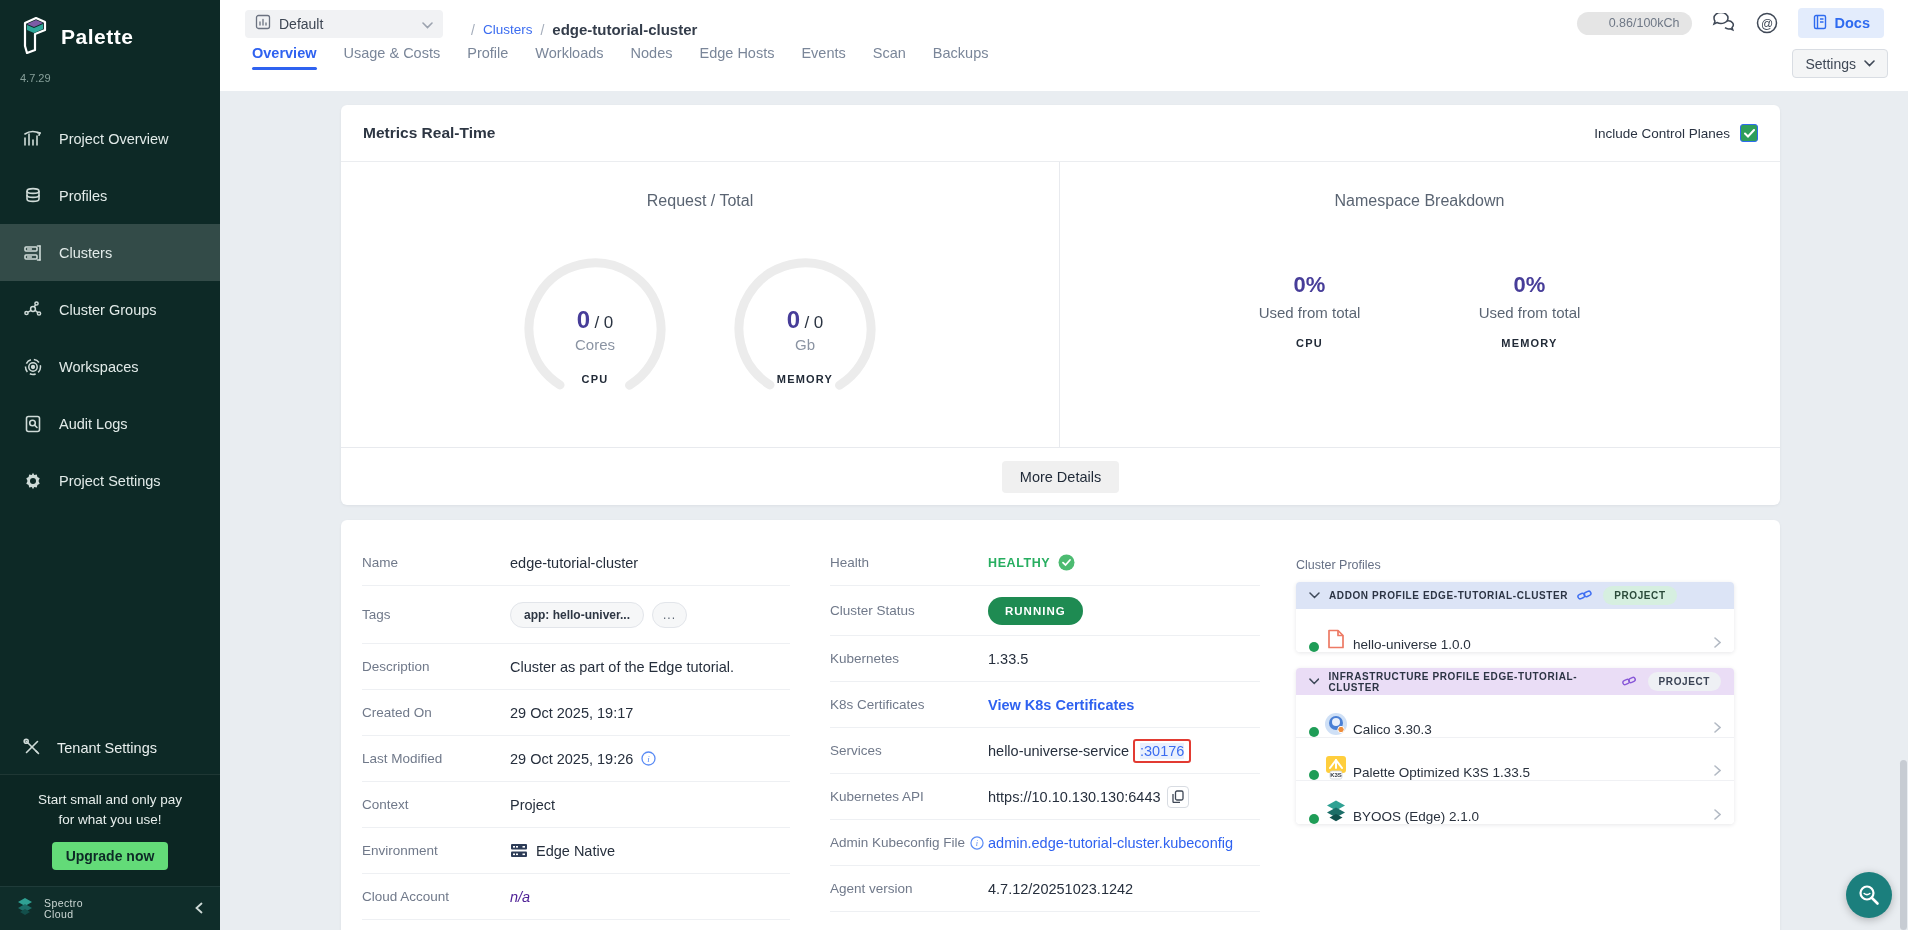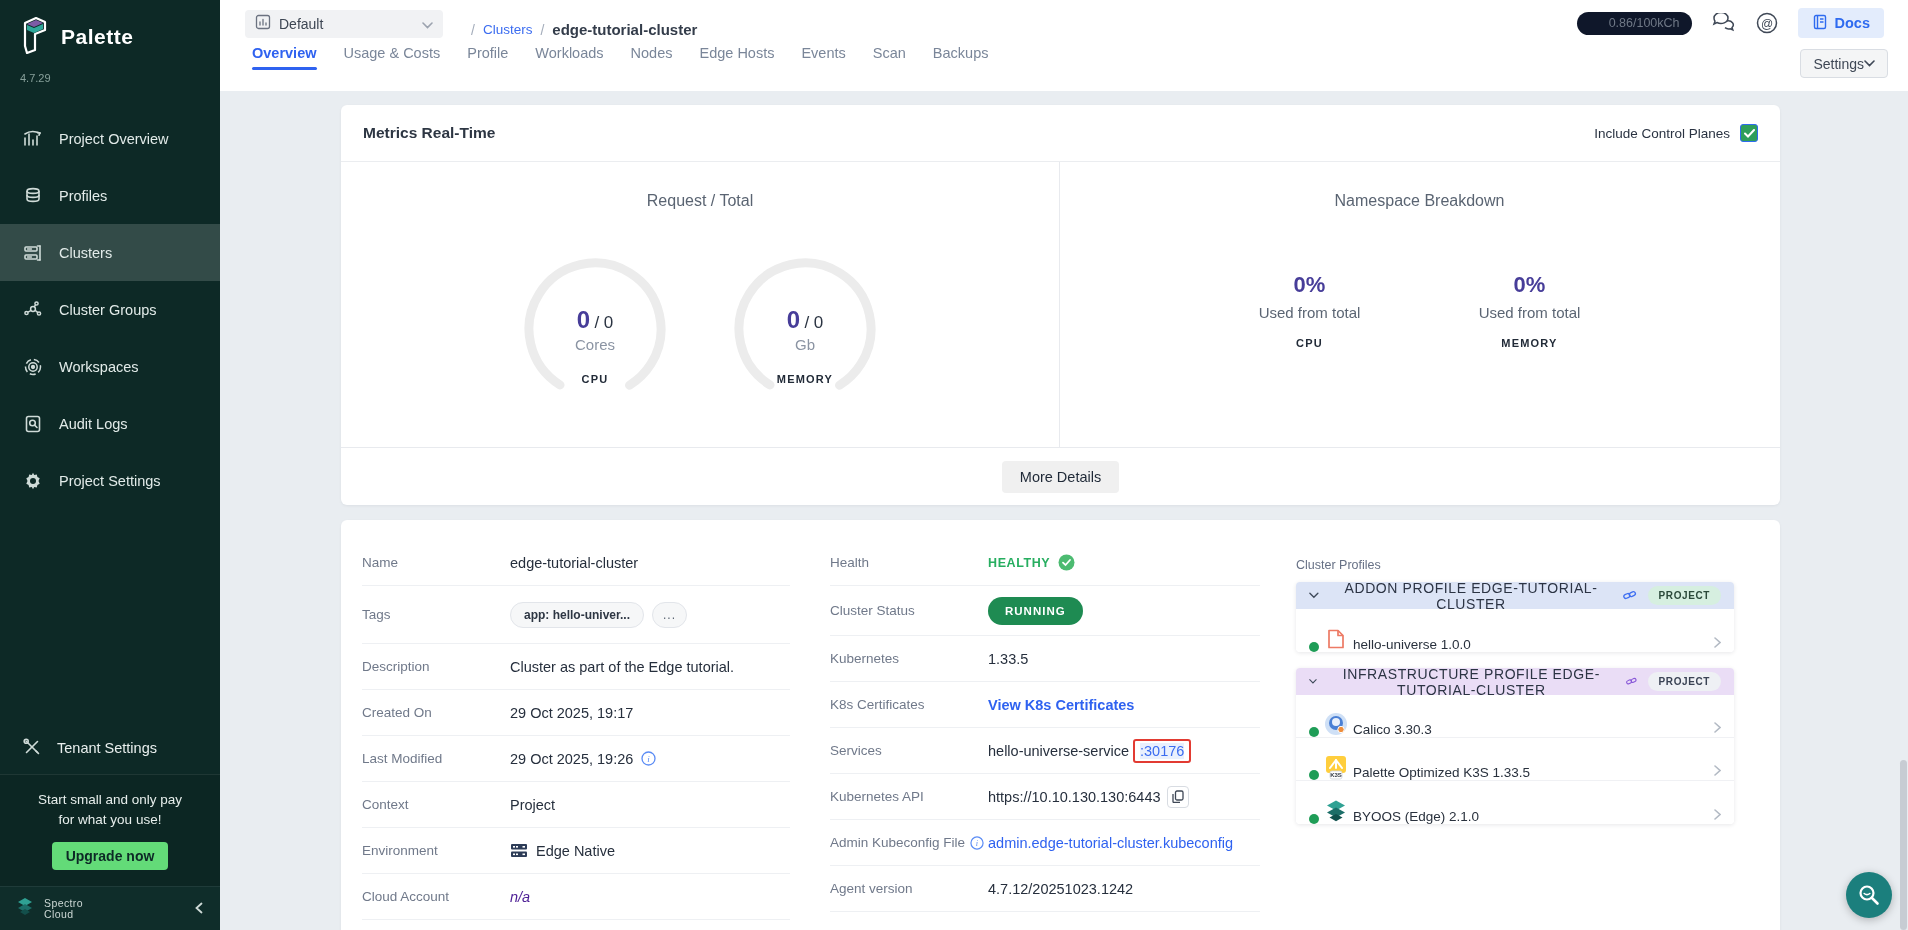--- a/index.html
+++ b/index.html
@@ -28,29 +28,29 @@
   .main { flex:1; display:flex; flex-direction:column; min-width:0; position:relative; }
   .header { background:#ffffff; height:91px; flex:none; position:relative; }
   .toprow { height:38px; display:flex; align-items:flex-end; padding-left:25px; }
   .proj-select { width:198px; height:28px; background:#f1f2f4; border-radius:4px; display:flex; align-items:center; padding:0 10px; gap:8px; cursor:pointer; }
   .proj-select .pname { font-size:14px; color:#3d4653; flex:1; }
   .crumb { display:flex; align-items:center; gap:8px; margin-left:28px; }
   .crumb .sep { color:#a4adbb; font-size:14px; }
   .crumb .link { color:#3b6cf0; font-size:13.5px; cursor:pointer; }
   .crumb .current { color:#333c4a; font-size:15px; font-weight:bold; }
   .top-right { margin-left:auto; display:flex; align-items:center; gap:18px; padding-right:24px; }
-  .credits { width:115px; height:23px; background:#0f172a; border-radius:12px; font-size:12.5px; color:#6f7886; display:flex; align-items:center; justify-content:flex-end; padding-right:12px; }
+  .credits { width:115px; height:23px; background:#e5e5e5; border-radius:12px; font-size:12.5px; color:#6f7886; display:flex; align-items:center; justify-content:flex-end; padding-right:12px; }
   .icon-btn { width:26px; height:26px; display:flex; align-items:center; justify-content:center; cursor:pointer; color:#3f4856; }
   .docs-btn { background:#e3ecfc; border-radius:4px; height:30px; padding:0 14px; display:flex; align-items:center; gap:7px; cursor:pointer; }
   .docs-btn span { color:#2f6bf0; font-size:14.5px; font-weight:bold; }
   .tabsrow { display:flex; align-items:flex-start; padding-left:32px; margin-top:7px; }
   .tab { font-size:14.5px; color:#7a8699; margin-right:27px; padding-bottom:9px; position:relative; cursor:pointer; white-space:nowrap; }
   .tab.active { color:#2f62f0; font-weight:bold; }
   .tab.active::after { content:""; position:absolute; left:0; right:0; bottom:0; height:3px; border-radius:2px; background:#2f62f0; }
-  .settings-btn { margin-left:auto; margin-right:20px; margin-top:4px; height:29px; background:#f4f5f6; border:1px solid #d9dde3; border-radius:4px; display:flex; align-items:center; gap:0; padding:0 12px; font-size:14px; color:#3f4856; cursor:pointer; }
+  .settings-btn { margin-left:auto; margin-right:20px; margin-top:4px; height:29px; background:#f4f5f6; border:1px solid #d9dde3; border-radius:4px; display:flex; align-items:center; gap:8px; padding:0 12px; font-size:14px; color:#3f4856; cursor:pointer; }
 
   .content { flex:1; background:#e9edf1; padding:14px 128px 0 121px; overflow:hidden; position:relative; }
 
   
   .card { background:#ffffff; border-radius:6px; box-shadow:0 1px 3px rgba(16,24,40,.06); }
   .metrics { width:1439px; height:400px; display:flex; flex-direction:column; }
   .m-head { height:57px; flex:none; border-bottom:1px solid #ebedf0; display:flex; align-items:center; padding:16px 22px; }
   .m-title { font-size:15.5px; font-weight:bold; color:#2d3643; }
   .m-head-right { margin-left:auto; display:flex; align-items:center; gap:10px; }
   .m-head-right .cpl { font-size:13.5px; color:#2a3342; }
@@ -96,21 +96,21 @@
   .port-link { color:#3b6cf0; background:#e9f0fd; font-size:14.5px; cursor:pointer; }
   .copy-btn { width:22px; height:22px; border:1px solid #d8dce2; border-radius:4px; background:#fff; display:flex; align-items:center; justify-content:center; cursor:pointer; margin-left:2px; }
 
   
   .dcol3 { margin-left:36px; width:438px; padding-top:18px; }
   .cp-title { font-size:12.5px; color:#667085; margin-bottom:10px; }
   .cp-group { margin-bottom:16px; box-shadow:0 1px 4px rgba(16,24,40,.10); border-radius:4px; }
   .cp-head { height:27px; display:flex; align-items:center; gap:9px; padding:0 13px; border-radius:4px 4px 0 0; }
   .cp-head.blue { background:#dce4f6; }
   .cp-head.purple { background:#eaddf6; }
-  .cp-head-title { font-size:14px; font-weight:normal; letter-spacing:.6px; color:#2c3444;text-align:center; }
+  .cp-head-title { font-size:10px; font-weight:bold; letter-spacing:.6px; color:#2c3444; }
   .cp-badge { margin-left:2px; border-radius:10px; padding:4px 11px; font-size:10px; font-weight:bold; letter-spacing:.6px; }
   .cp-badge.green { background:#d6efe0; color:#2b4a3a; }
   .cp-badge.grey { background:#eef0f4; color:#3a4354; }
   .cp-item { height:43px; background:#ffffff; display:flex; align-items:flex-end; gap:4px; padding:0 13px; border-bottom:1px solid #f0f1f4; cursor:pointer; }
   .cp-item:last-child { border-bottom:none; border-radius:0 0 4px 4px; }
   .dot { width:10px; height:10px; border-radius:50%; background:#1f9d57; flex:none; }
   .cp-ico { width:26px; height:26px; flex:none; display:flex; align-items:center; justify-content:center; }
   .cp-name { font-size:13.5px; color:#29313d; }
   .cp-chev { margin-left:auto; color:#b3bac4; }
 

